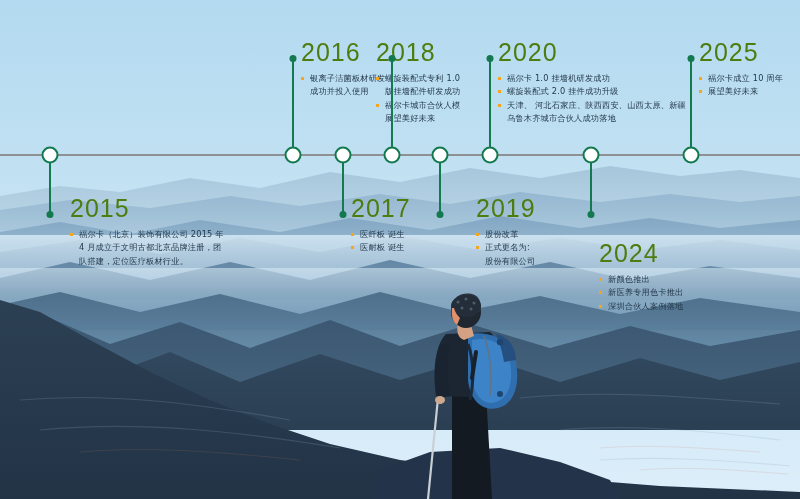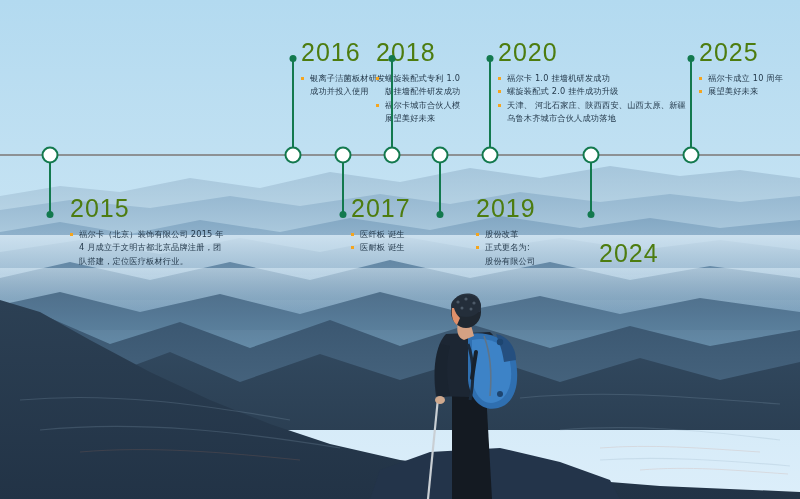--- a/index.html
+++ b/index.html
@@ -282,20 +282,25 @@
       <li>螺旋装配式 2.0 挂件成功升级</li>
       <li>天津、 河北石家庄、陕西西安、山西太原、新疆</li>
       <li class="cont">乌鲁木齐城市合伙人成功落地</li>
     </ul>
   </div>
 
   <div class="stem down" style="left:591px; top:155px; height:60px;"></div>
   <div class="node" style="left:591px; top:155px;"></div>
   <div class="entry below" style="left:599px; top:204px; width:120px;margin-top:37px;">
     <div class="year">2024</div>
+    <ul class="points">
+      <li>新颜色推出</li>
+      <li>新医养专用色卡推出</li>
+      <li>深圳合伙人案例落地</li>
+    </ul>
   </div>
 
   <div class="stem up" style="left:691px; top:58px; height:97px;"></div>
   <div class="node" style="left:691px; top:155px;"></div>
   <div class="entry above" style="left:699px; top:40px; width:100px;">
     <div class="year">2025</div>
     <ul class="points">
       <li>福尔卡成立 10 周年</li>
       <li>展望美好未来</li>
     </ul>

